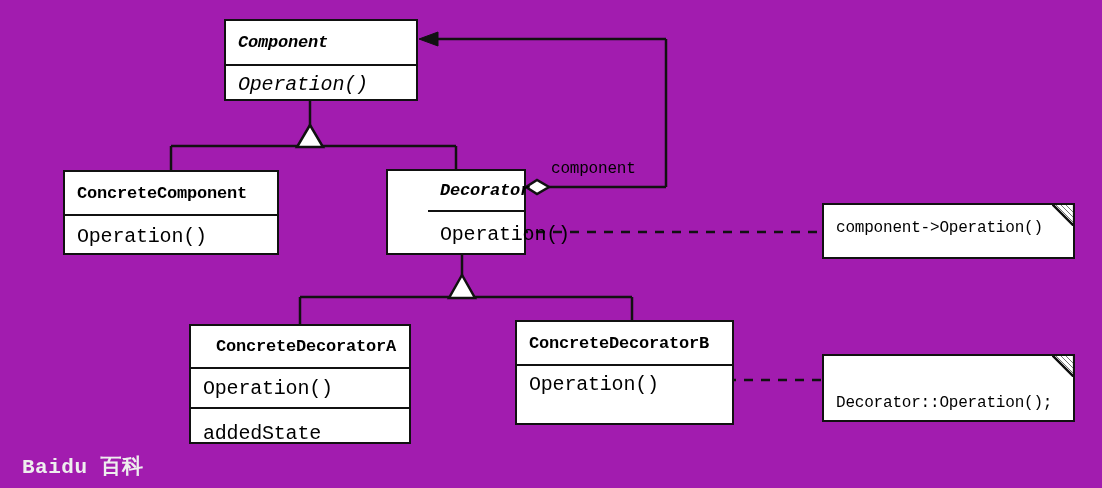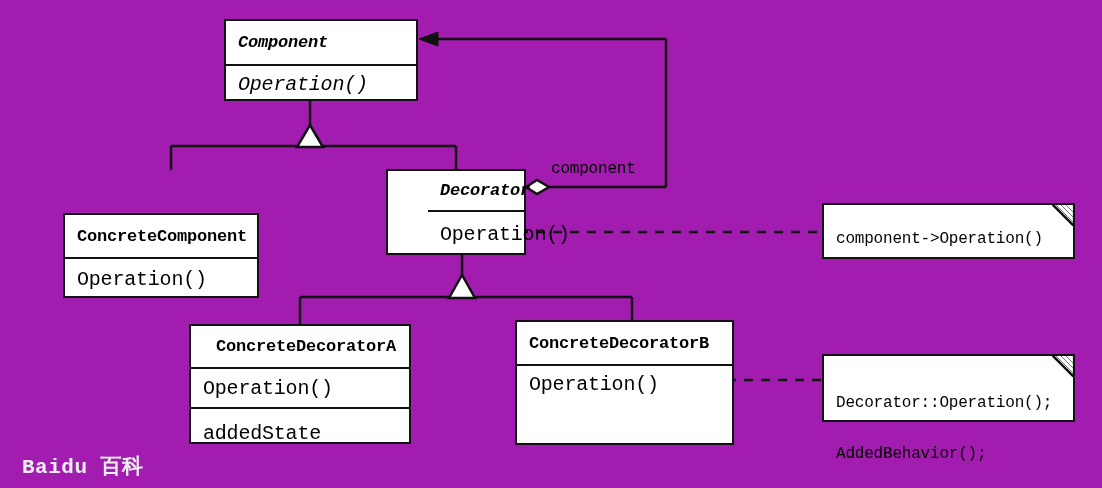--- a/index.html
+++ b/index.html
@@ -158,21 +158,21 @@
 
   <div class="uml-class" style="left:224px; top:19px; width:194px; height:82px;">
     <div class="compartment" style="height:43px;">
       <span class="cls-title abstract">Component</span>
     </div>
     <div class="compartment divided" style="height:39px;">
       <span class="cls-member abstract">Operation()</span>
     </div>
   </div>
 
-  <div class="uml-class" style="left:63px; top:170px; width:196px; height:85px;margin-top:43px;">
+  <div class="uml-class" style="left:63px; top:170px; width:216px; height:85px;">
     <div class="compartment" style="height:42px;">
       <span class="cls-title">ConcreteComponent</span>
     </div>
     <div class="compartment divided" style="height:43px;">
       <span class="cls-member">Operation()</span>
     </div>
   </div>
 
   <div class="uml-class" style="left:386px; top:169px; width:140px; height:86px;padding-left:40px;">
     <div class="compartment" style="height:39px;">
@@ -188,45 +188,44 @@
       <span class="cls-title">ConcreteDecoratorA</span>
     </div>
     <div class="compartment divided" style="height:40px;">
       <span class="cls-member">Operation()</span>
     </div>
     <div class="compartment divided" style="height:39px;align-items:flex-end;">
       <span class="cls-member">addedState</span>
     </div>
   </div>
 
-  <div class="uml-class" style="left:515px; top:320px; width:219px; height:125px;">
+  <div class="uml-class" style="left:515px; top:320px; width:219px; height:105px;">
     <div class="compartment" style="height:42px;">
       <span class="cls-title">ConcreteDecoratorB</span>
     </div>
     <div class="compartment divided stacked" style="height:65px;">
       <div class="cls-member">Operation()</div>
     </div>
   </div>
 
   <div class="edge-label" style="left:551px; top:160px;">component</div>
 
   <div class="uml-note" style="left:822px; top:203px; width:253px; height:56px;">
-    <div class="note-line" style="margin-top:15px;">component-&gt;Operation()</div>
+    <div class="note-line" style="margin-top:4px;">component-&gt;Operation()</div>
     <svg class="note-fold" viewBox="0 0 22 22" xmlns="http://www.w3.org/2000/svg">
       <polygon points="0,0 22,0 22,22" fill="#ffffff" stroke="#111111" stroke-width="2.2"></polygon>
       <line x1="0" y1="0" x2="22" y2="22" stroke="#111111" stroke-width="2.2"></line>
       <line x1="4" y1="1" x2="21" y2="18" stroke="#777777" stroke-width="1"></line>
       <line x1="9" y1="1" x2="21" y2="13" stroke="#777777" stroke-width="1"></line>
       <line x1="14" y1="1" x2="21" y2="8" stroke="#777777" stroke-width="1"></line>
     </svg>
   </div>
 
   <div class="uml-note" style="left:822px; top:354px; width:253px; height:68px;">
     <div class="note-line">Decorator::Operation();</div>
-    <div class="note-line">AddedBehavior();</div>
     <svg class="note-fold" viewBox="0 0 22 22" xmlns="http://www.w3.org/2000/svg">
       <polygon points="0,0 22,0 22,22" fill="#ffffff" stroke="#111111" stroke-width="2.2"></polygon>
       <line x1="0" y1="0" x2="22" y2="22" stroke="#111111" stroke-width="2.2"></line>
       <line x1="4" y1="1" x2="21" y2="18" stroke="#777777" stroke-width="1"></line>
       <line x1="9" y1="1" x2="21" y2="13" stroke="#777777" stroke-width="1"></line>
       <line x1="14" y1="1" x2="21" y2="8" stroke="#777777" stroke-width="1"></line>
     </svg>
   </div>
 
   <div id="watermark">Baidu 百科</div>

